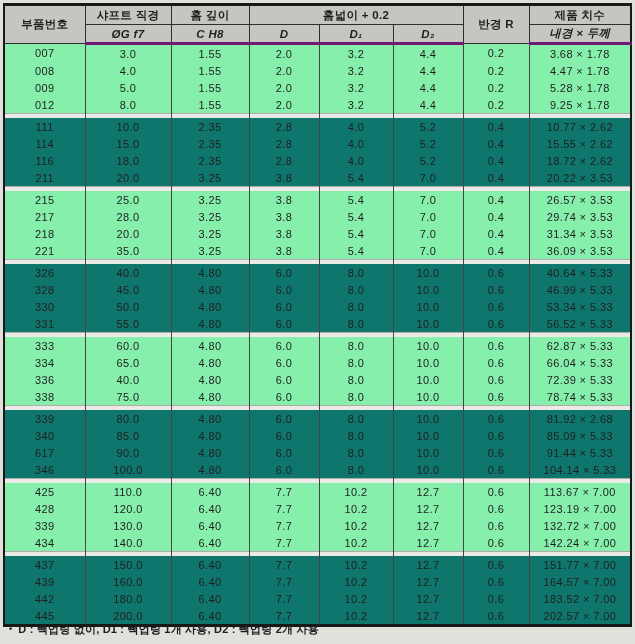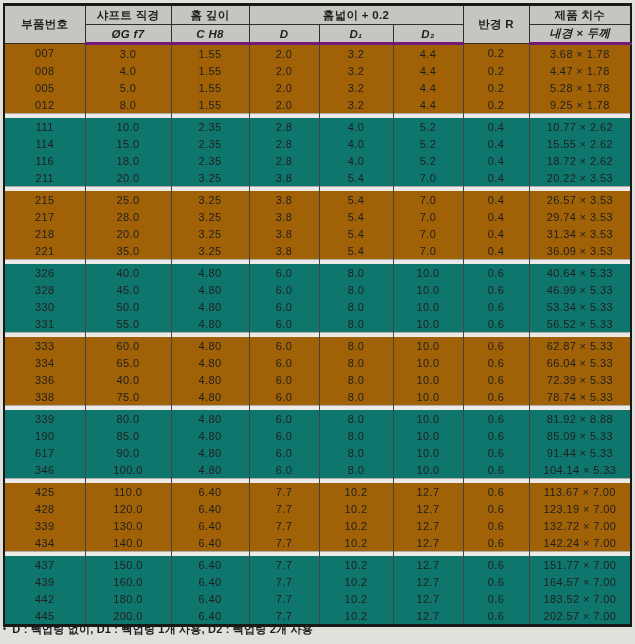--- a/index.html
+++ b/index.html
@@ -38,31 +38,31 @@
     letter-spacing:0.3px;
   }
   thead tr:last-child th{height:17px;border-bottom:3px solid #701a75;font-style:italic;}
   tbody td{
     border-left:1px solid #454545;
     border-right:1px solid #454545;
     font-size:11px;
     height:17px;
     letter-spacing:0.4px;
   }
-  tbody.plain{background:#a16207;}
+  tbody.plain{background:#86efac;}
   tbody.shaded{background:#0f766e;}
   tbody.gap td{
     height:4px;
     background:#eceae6;
     border-top:1px solid #aeaca8;
     border-bottom:none;
   }
   .footnote{
     position:absolute;
-    left:3px;top:622px;
+    left:9px;top:622px;
     font-size:11px;
     font-weight:bold;
     color:#1c1c1c;
     letter-spacing:0.2px;
   }
   .footnote .bullet{margin-right:6px;font-size:9px;vertical-align:1px;}
 </style>
 </head>
 <body>
 
@@ -112,21 +112,21 @@
           <td>008</td>
           <td>4.0</td>
           <td>1.55</td>
           <td>2.0</td>
           <td>3.2</td>
           <td>4.4</td>
           <td>0.2</td>
           <td>4.47 × 1.78</td>
         </tr>
         <tr>
-          <td>005</td>
+          <td>009</td>
           <td>5.0</td>
           <td>1.55</td>
           <td>2.0</td>
           <td>3.2</td>
           <td>4.4</td>
           <td>0.2</td>
           <td>5.28 × 1.78</td>
         </tr>
         <tr>
           <td>012</td>
@@ -369,24 +369,24 @@
       </tbody>
       <tbody class="shaded">
         <tr>
           <td>339</td>
           <td>80.0</td>
           <td>4.80</td>
           <td>6.0</td>
           <td>8.0</td>
           <td>10.0</td>
           <td>0.6</td>
-          <td>81.92 × 8.88</td>
-        </tr>
-        <tr>
-          <td>190</td>
+          <td>81.92 × 2.68</td>
+        </tr>
+        <tr>
+          <td>340</td>
           <td>85.0</td>
           <td>4.80</td>
           <td>6.0</td>
           <td>8.0</td>
           <td>10.0</td>
           <td>0.6</td>
           <td>85.09 × 5.33</td>
         </tr>
         <tr>
           <td>617</td>

